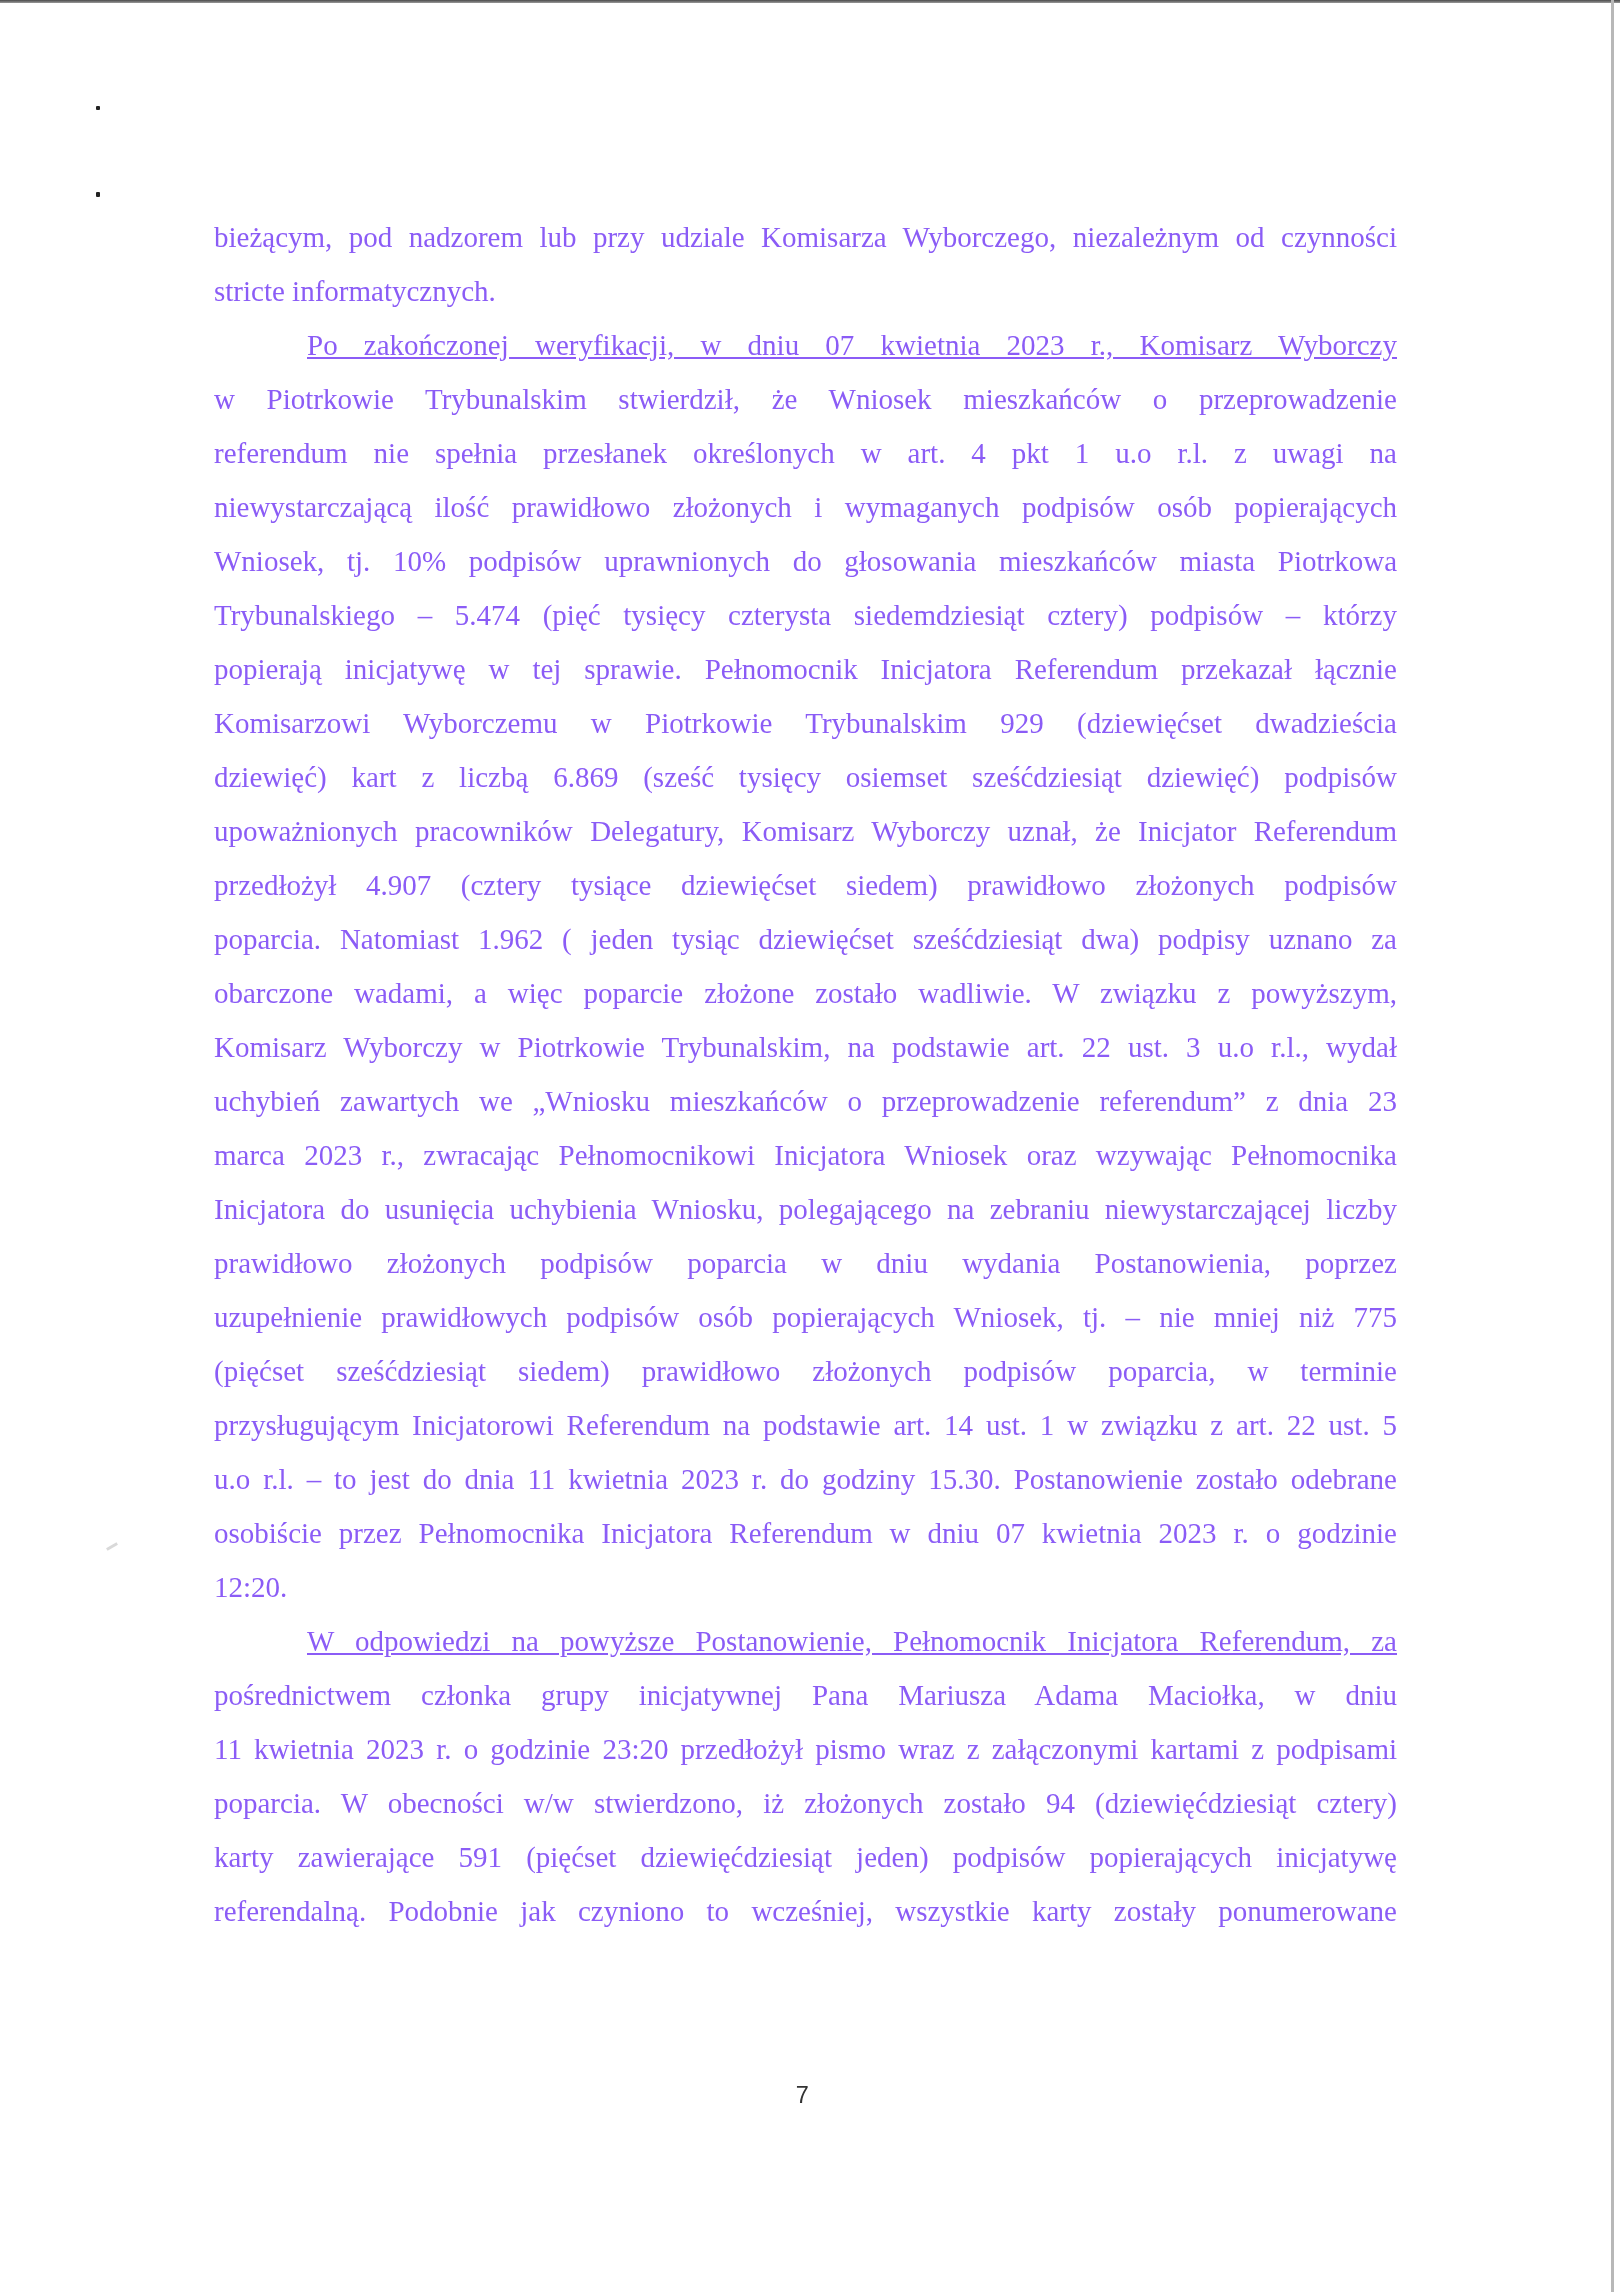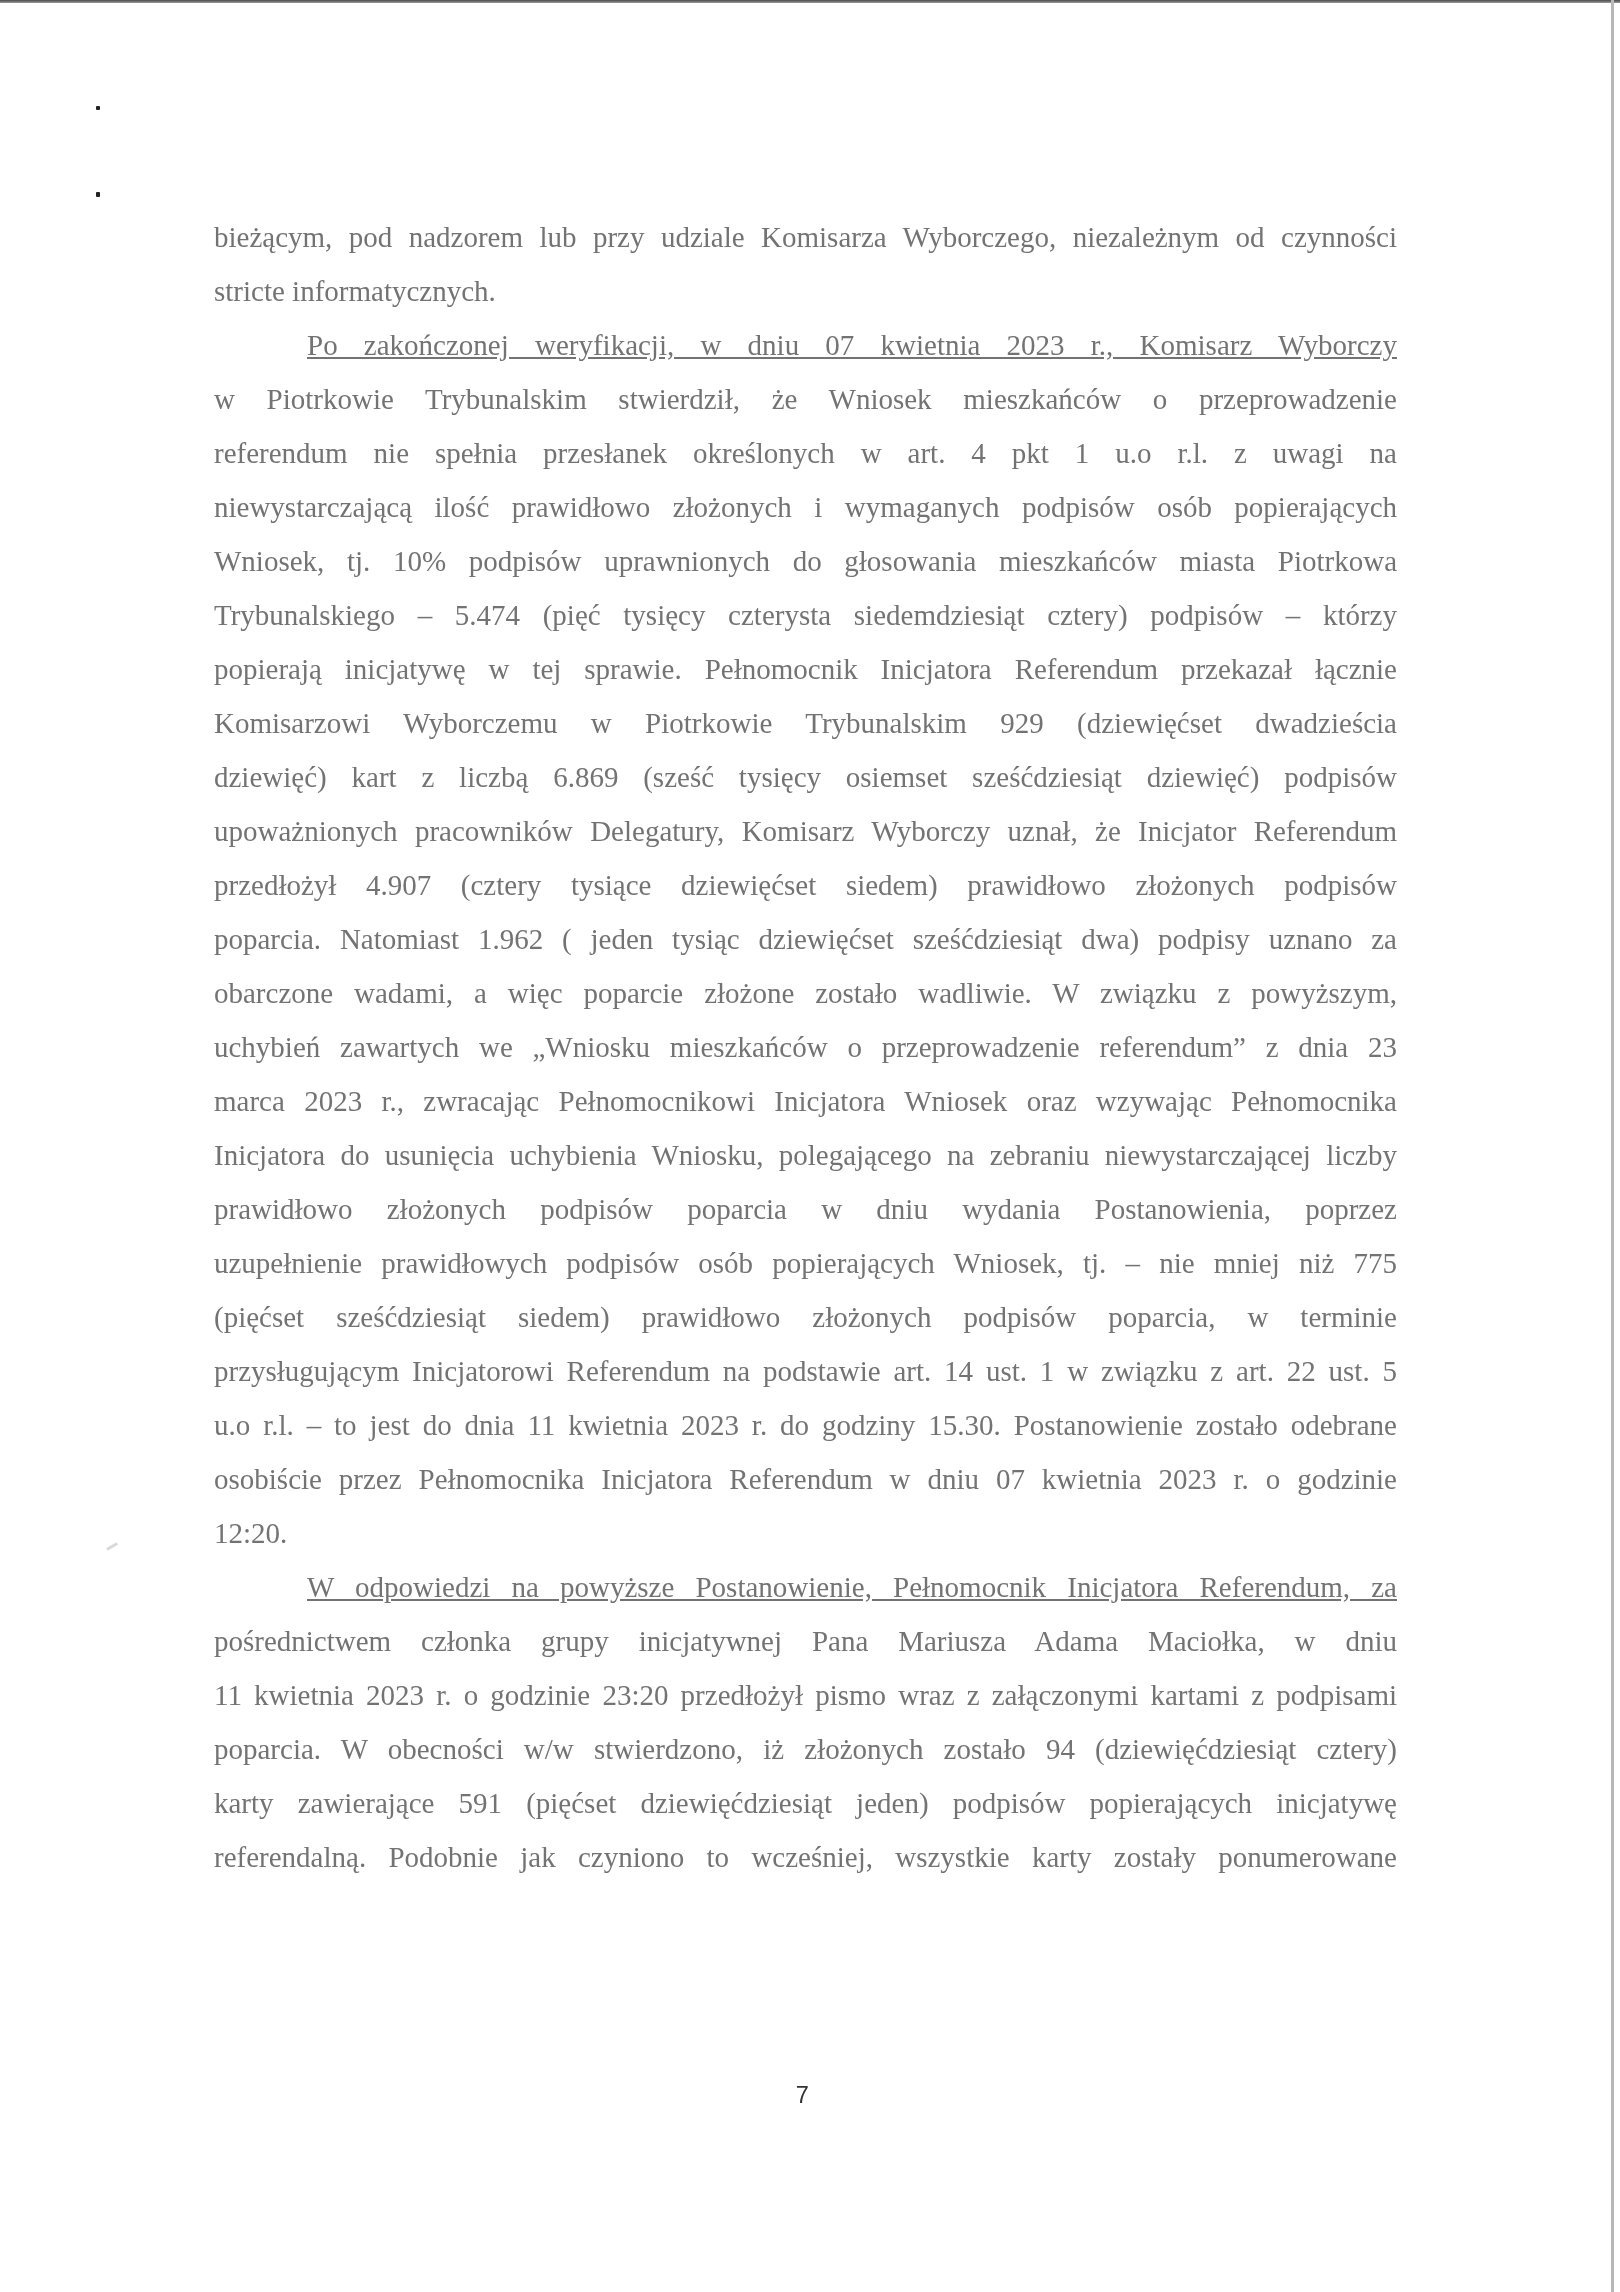--- a/index.html
+++ b/index.html
@@ -21,21 +21,21 @@
     }
     .mark.m1 { left: 96px; top: 106px; width: 3.9px; height: 3.9px; }
     .mark.m2 { left: 96px; top: 192px; width: 3.9px; height: 4.9px; }
     .smudge {
       position: absolute; left: 106px; top: 1545px; width: 11.8px; height: 2.9px;
       background: #d9d9d9; transform: rotate(-30deg);
     }
     .body-text {
       position: absolute; left: 214px; top: 218px; width: 1183px;
       font-family: "Liberation Serif", "DejaVu Serif", serif;
-      font-size: 29px; color: #737373;
+      font-size: 29px; color: #8b5cf6;
     }
     .line {
       display: block; height: 54px; line-height: 39px;
       white-space: nowrap; text-align: justify; text-align-last: justify;
       overflow: visible;
     }
     .line.last { text-align-last: left; }
     .line.indent { padding-left: 93px; text-decoration: underline; }
     .page-number {
       position: absolute; left: 0; width: 1620px; top: 2082px;
@@ -67,20 +67,21 @@
         <span class="line">niewystarczającą ilość prawidłowo złożonych i wymaganych podpisów osób popierających</span>
         <span class="line">Wniosek, tj. 10% podpisów uprawnionych do głosowania mieszkańców miasta Piotrkowa</span>
         <span class="line">Trybunalskiego – 5.474 (pięć tysięcy czterysta siedemdziesiąt cztery) podpisów – którzy</span>
         <span class="line">popierają inicjatywę w tej sprawie. Pełnomocnik Inicjatora Referendum przekazał łącznie</span>
         <span class="line">Komisarzowi Wyborczemu w Piotrkowie Trybunalskim 929 (dziewięćset dwadzieścia</span>
         <span class="line">dziewięć) kart z liczbą 6.869 (sześć tysięcy osiemset sześćdziesiąt dziewięć) podpisów</span>
         <span class="line">upoważnionych pracowników Delegatury, Komisarz Wyborczy uznał, że Inicjator Referendum</span>
         <span class="line">przedłożył 4.907 (cztery tysiące dziewięćset siedem) prawidłowo złożonych podpisów</span>
         <span class="line">poparcia. Natomiast 1.962 ( jeden tysiąc dziewięćset sześćdziesiąt dwa) podpisy uznano za</span>
         <span class="line">obarczone wadami, a więc poparcie złożone zostało wadliwie. W związku z powyższym,</span>
+        <span class="line">Komisarz Wyborczy w Piotrkowie Trybunalskim, na podstawie art. 22 ust. 3 u.o r.l., wydał</span>
         <span class="line">uchybień zawartych we „Wniosku mieszkańców o przeprowadzenie referendum” z dnia 23</span>
         <span class="line">marca 2023 r., zwracając Pełnomocnikowi Inicjatora Wniosek oraz wzywając Pełnomocnika</span>
         <span class="line">Inicjatora do usunięcia uchybienia Wniosku, polegającego na zebraniu niewystarczającej liczby</span>
         <span class="line">prawidłowo złożonych podpisów poparcia w dniu wydania Postanowienia, poprzez</span>
         <span class="line">uzupełnienie prawidłowych podpisów osób popierających Wniosek, tj. – nie mniej niż 775</span>
         <span class="line">(pięćset sześćdziesiąt siedem) prawidłowo złożonych podpisów poparcia, w terminie</span>
         <span class="line">przysługującym Inicjatorowi Referendum na podstawie art. 14 ust. 1 w związku z art. 22 ust. 5</span>
         <span class="line">u.o r.l. – to jest do dnia 11 kwietnia 2023 r. do godziny 15.30. Postanowienie zostało odebrane</span>
         <span class="line">osobiście przez Pełnomocnika Inicjatora Referendum w dniu 07 kwietnia 2023 r. o godzinie</span>
         <span class="line last">12:20.</span>

